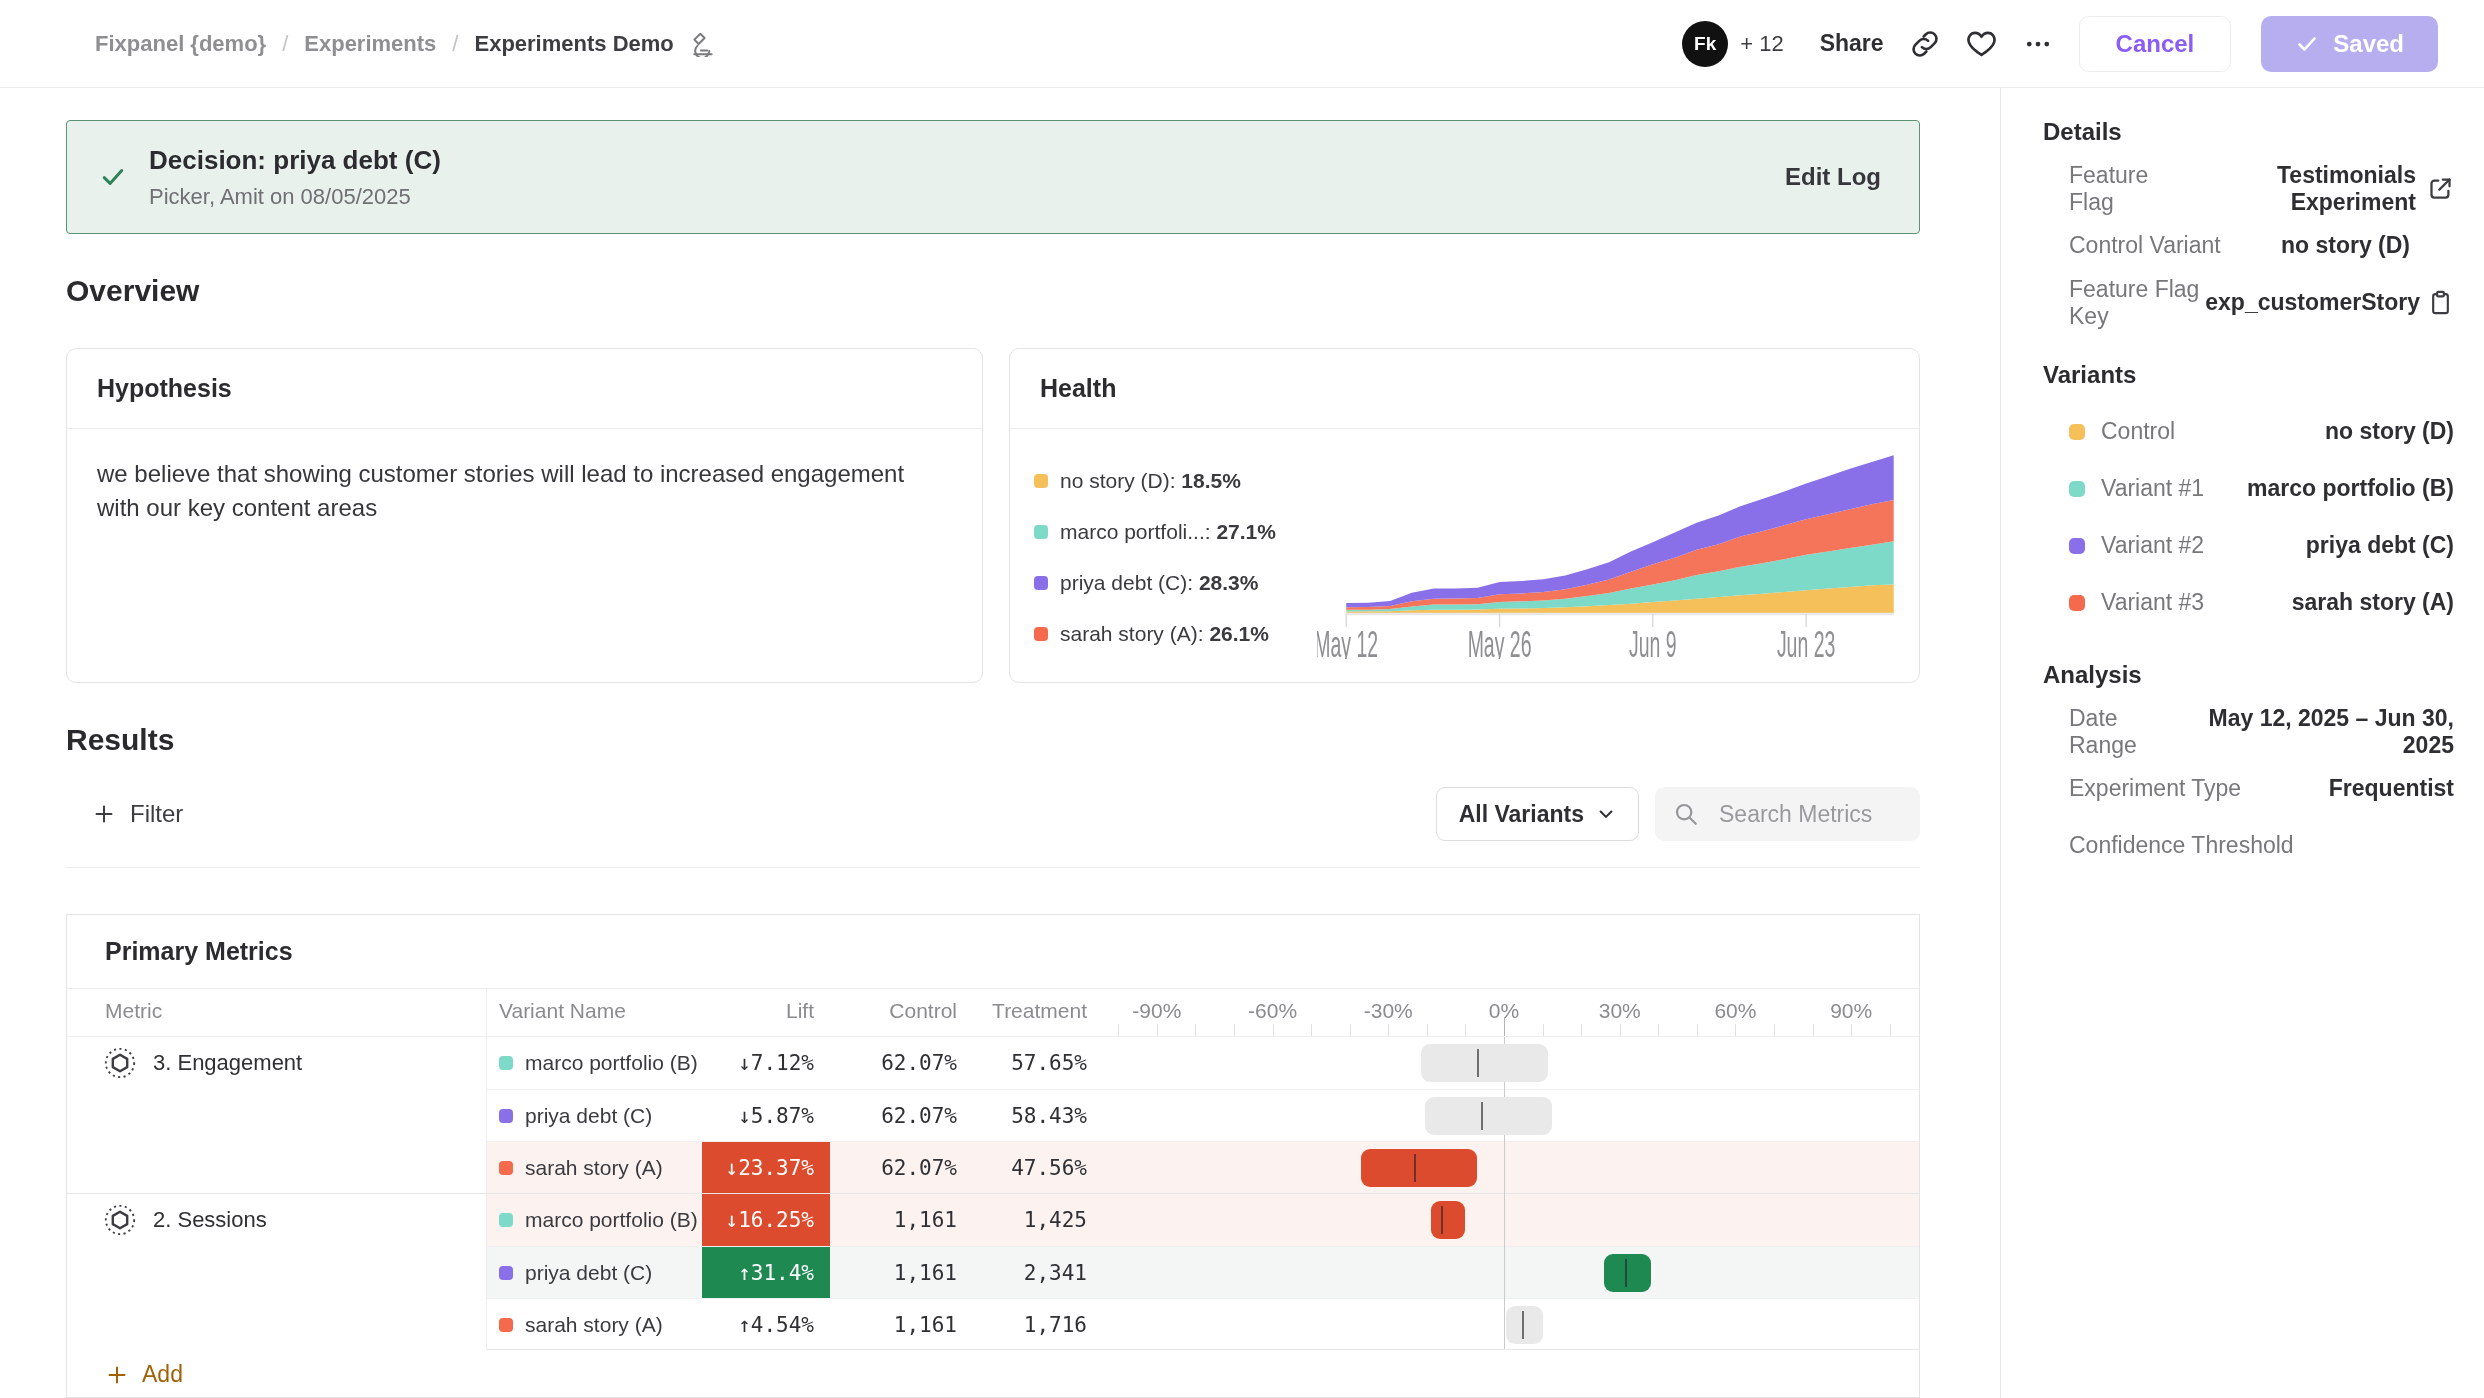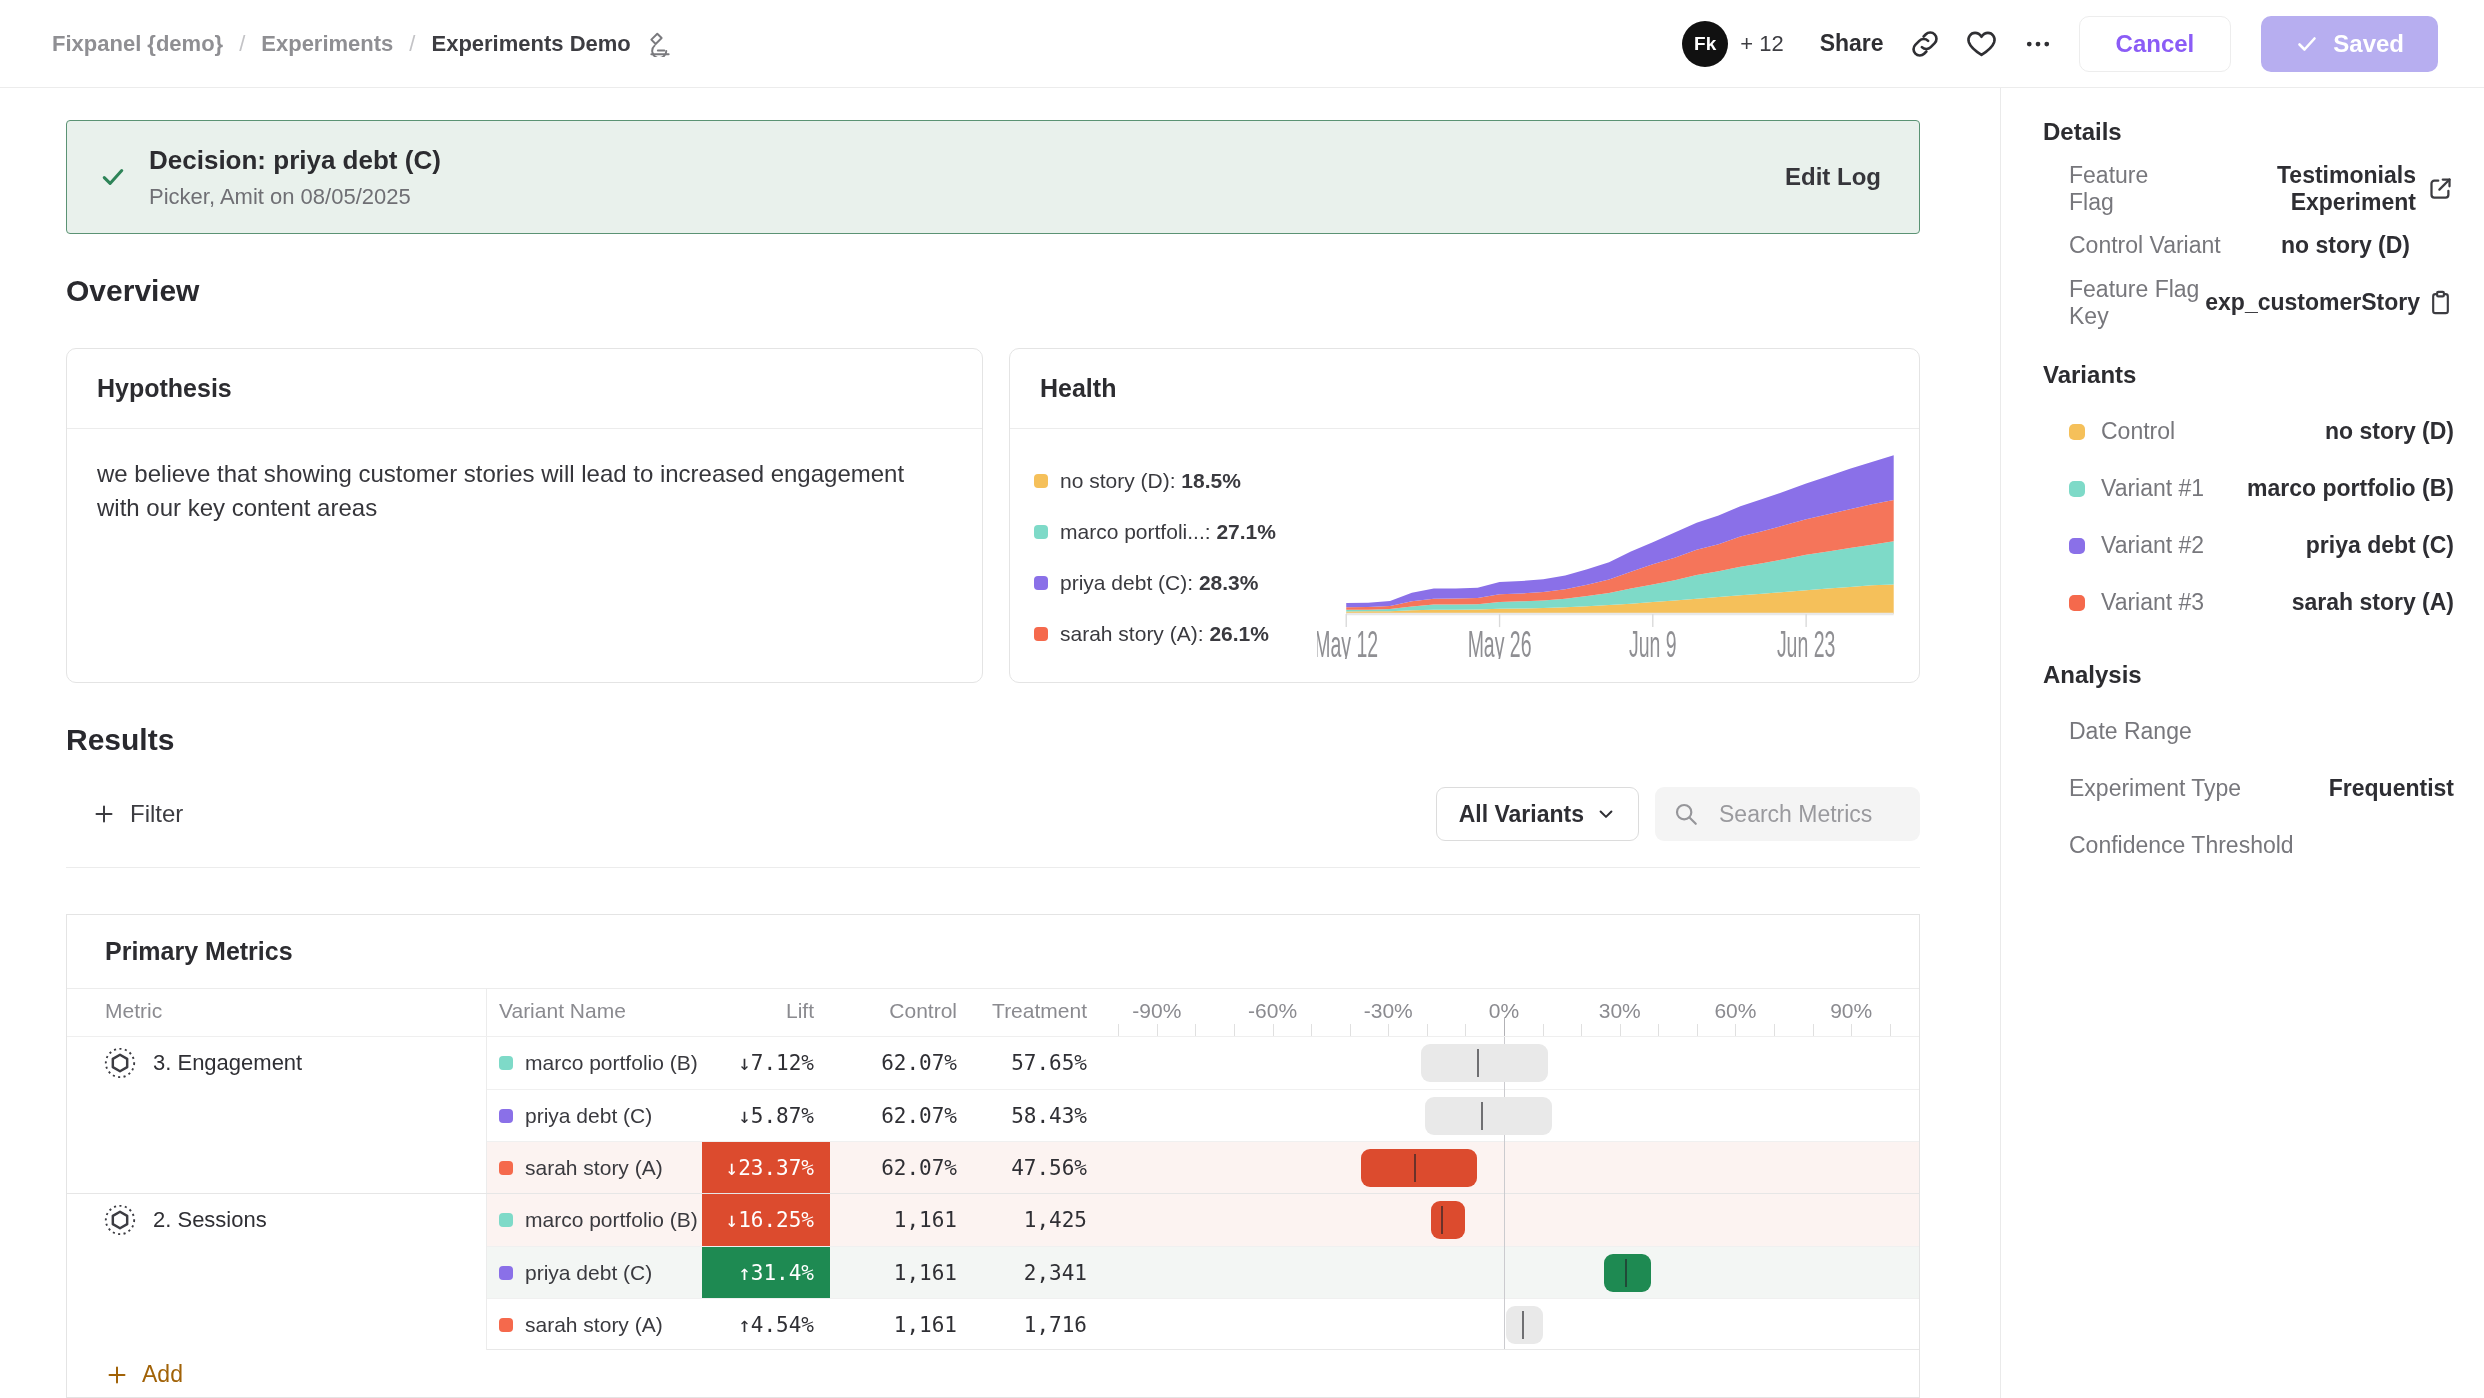--- a/index.html
+++ b/index.html
@@ -3,21 +3,21 @@
 <meta charset="utf-8">
 <style>
   * { margin:0; padding:0; box-sizing:border-box; }
   html,body { background:#fff; }
   body { font-family:"Liberation Sans", sans-serif; color:#343438; }
   .app { position:relative; width:2484px; height:1398px; background:#fff; overflow:hidden; }
 
   
   .topbar { height:88px; display:flex; align-items:center; justify-content:space-between;
             padding:0 46px 0 52px; border-bottom:1px solid #ececec; }
-  .breadcrumb { display:flex; align-items:center; gap:16px; font-size:22px; font-weight:600; }
+  .breadcrumb { display:flex; align-items:center; gap:16px; font-size:22px; font-weight:600;margin-left:43px; }
   .crumb { color:#8f8f93; cursor:pointer; }
   .crumb.current { color:#3d3d42; }
   .sep { color:#c3c3c6; font-weight:400; }
   .topbar-right { display:flex; align-items:center; gap:26px; }
   .avatar { width:46px; height:46px; border-radius:50%; background:#111; color:#fff; display:flex;
             align-items:center; justify-content:center; font-weight:700; font-size:19px; }
   .collab { font-size:22px; color:#3d3d42; margin-left:-14px; }
   .share { font-size:23px; font-weight:600; color:#2f2f33; margin-left:10px; cursor:pointer; }
   .tb-icon { color:#2f2f33; cursor:pointer; display:inline-flex; }
   .btn { height:56px; border-radius:10px; font-size:24px; font-family:inherit; cursor:pointer; }
@@ -511,20 +511,21 @@
           <div class="sb-row">
             <span class="sb-chip" style="background: rgb(245, 105, 76);"></span>
             <span class="sb-label">Variant #3</span>
             <span class="sb-value">sarah story (A)</span>
           </div>
         </section>
         <section class="sb-section">
           <h3>Analysis</h3>
           <div class="sb-row">
             <span class="sb-label">Date Range</span>
+            <span class="sb-value">May 12, 2025 – Jun 30, 2025</span>
           </div>
           <div class="sb-row">
             <span class="sb-label">Experiment Type</span>
             <span class="sb-value">Frequentist</span>
           </div>
           <div class="sb-row">
             <span class="sb-label">Confidence Threshold</span>
             <span class="sb-value"></span>
           </div>
         </section>

